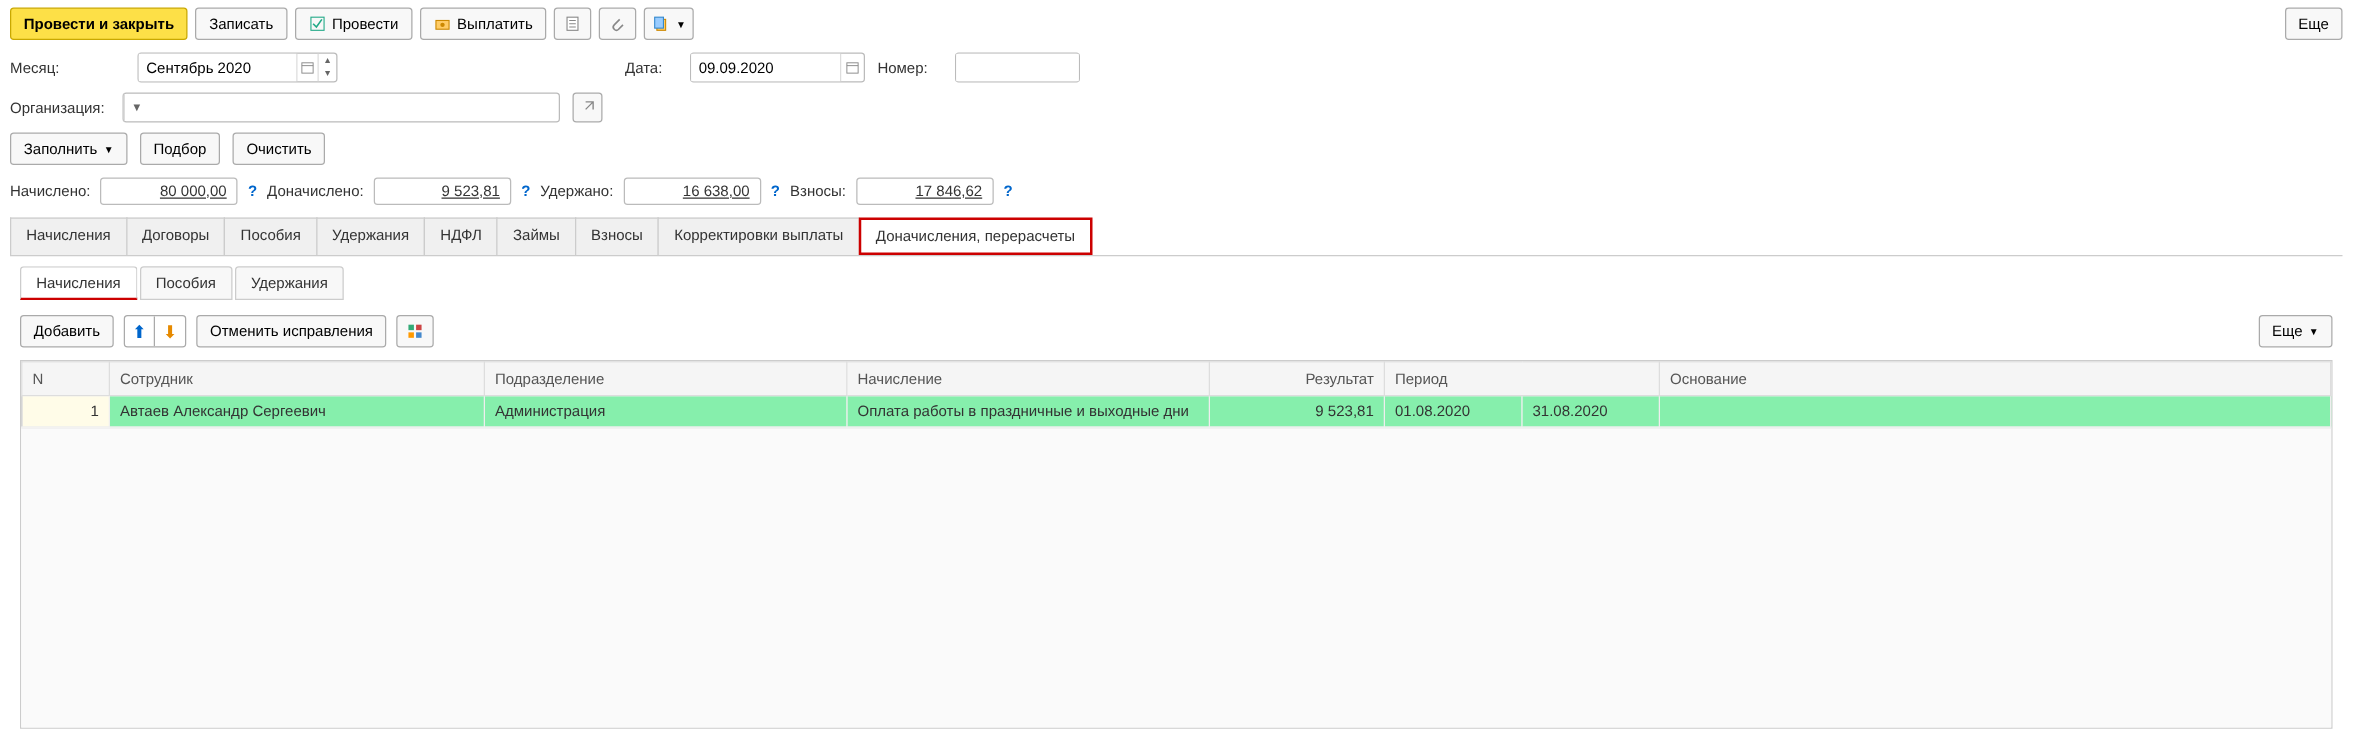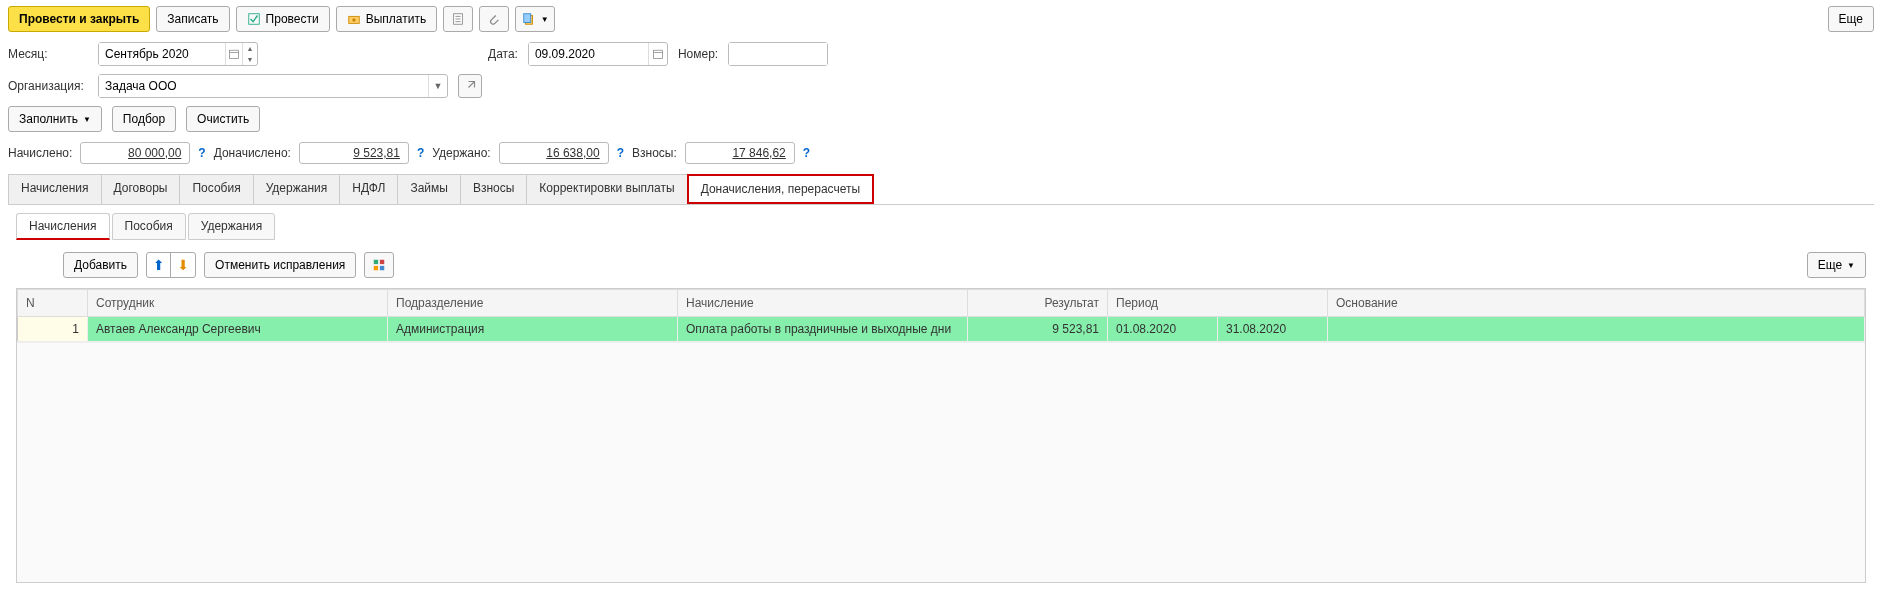--- a/index.html
+++ b/index.html
@@ -15,21 +15,21 @@
 
 .toolbar { display: flex; align-items: center; gap: 6px; padding: 6px 0; }
 .btn { height: 26px; padding: 0 10px; border: 1px solid #aaa; background: #f8f8f8; border-radius: 3px; cursor: pointer; display: inline-flex; align-items: center; gap: 5px; font-size: 12px; }
 .btn-yellow { background: #fde047; border-color: #c9a800; font-weight: bold; }
 .btn-icon { width: 30px; padding: 0; justify-content: center; }
 .btn-more { margin-left: auto; }
 .icon { width: 14px; height: 14px; display: inline-block; }
 
 .form-row { display: flex; align-items: center; gap: 10px; padding: 4px 0; }
 .form-label { min-width: 80px; }
-.input-wrap { display: flex; align-items: center; border: 1px solid #bbb; background: #fff; border-radius: 3px; height: 24px; }
+.input-wrap { display: flex; align-items: center; border: 1px solid #bbb; background: #fff; border-radius: 3px; height: 24px; margin-left: 12px; }
 .input-wrap input { border: none; outline: none; padding: 0 6px; height: 22px; font-size: 12px; width: 100%; }
 .input-addon { width: 22px; height: 22px; border-left: 1px solid #ddd; display: inline-flex; align-items: center; justify-content: center; cursor: pointer; color: #666; }
 .stepper { display: flex; flex-direction: column; border-left: 1px solid #ddd; }
 .stepper span { height: 11px; width: 14px; display: flex; align-items: center; justify-content: center; font-size: 7px; cursor: pointer; color: #666; }
 
 .select-wrap { display: flex; align-items: center; border: 1px solid #bbb; border-radius: 3px; height: 24px; }
 .select-wrap input { border: none; outline: none; padding: 0 6px; height: 22px; font-size: 12px; }
 .sel-addon { width: 20px; height: 22px; border-left: 1px solid #ddd; display: inline-flex; align-items: center; justify-content: center; cursor: pointer; color: #666; font-size: 9px; }
 
 .totals-row { display: flex; align-items: center; gap: 8px; padding: 6px 0 10px 0; }
@@ -37,21 +37,21 @@
 .help { color: #06c; cursor: pointer; font-weight: bold; }
 
 .tabs { display: flex; border-bottom: 1px solid #ccc; }
 .tab { padding: 6px 12px; border: 1px solid #ccc; border-bottom: none; background: #f0f0f0; cursor: pointer; margin-right: -1px; font-size: 12px; }
 .tab.boxed { border: 2px solid #c00; background: #fff; }
 .subtabs { display: flex; padding: 8px 8px 0 8px; }
 .subtab { padding: 5px 12px; border: 1px solid #ccc; background: #f8f8f8; cursor: pointer; border-radius: 3px 3px 0 0; margin-right: 2px; font-size: 12px; }
 .subtab.active { background: #fff; border-bottom: 2px solid #c00; font-weight: 500; }
 
 .inner-panel { padding: 8px; }
-.inner-toolbar { display: flex; align-items: flex-start; gap: 8px; padding: 4px 0 10px 0; margin-left: 47px; }
+.inner-toolbar { display: flex; align-items: flex-start; gap: 8px; padding: 4px 0 10px 0; }
 .arrow-group { display: flex; border: 1px solid #aaa; border-radius: 3px; overflow: hidden; height: 26px; }
 .arrow-group span { width: 24px; display: inline-flex; align-items: center; justify-content: center; cursor: pointer; font-size: 14px; }
 .arrow-group span:first-child { border-right: 1px solid #aaa; color: #06c; }
 .arrow-group span:last-child { color: #e68a00; }
 
 .table-wrap { border: 1px solid #ccc; }
 table { width: 100%; border-collapse: collapse; table-layout: fixed; }
 th { background: #f5f5f5; border: 1px solid #ddd; padding: 6px 8px; text-align: left; font-weight: normal; font-size: 12px; color: #555; }
 td { border: 1px solid #eee; padding: 5px 8px; font-size: 12px; background: #86efac; }
 td.num { text-align: right; }
@@ -136,21 +136,20 @@
     </div>
     <span>Номер:</span>
     <div class="input-wrap" style="width:100px;">
       <input value="" style="">
     </div>
   </div>
 
   <div class="form-row">
     <span class="form-label">Организация:</span>
     <div class="select-wrap" style="width:350px;">
-      <input style="width: 100%;" value="Задача ООО">
       <span class="sel-addon">▼</span>
     </div>
     <button class="btn btn-icon" style="width:24px;height:24px;">
       <svg width="12" height="12" viewBox="0 0 16 16">
           <path d="M6 2 L14 2 L14 10 M14 2 L6 10" fill="none" stroke="#888" stroke-width="1.5"></path>
         </svg>
     </button>
   </div>
 
   <div class="form-row">

